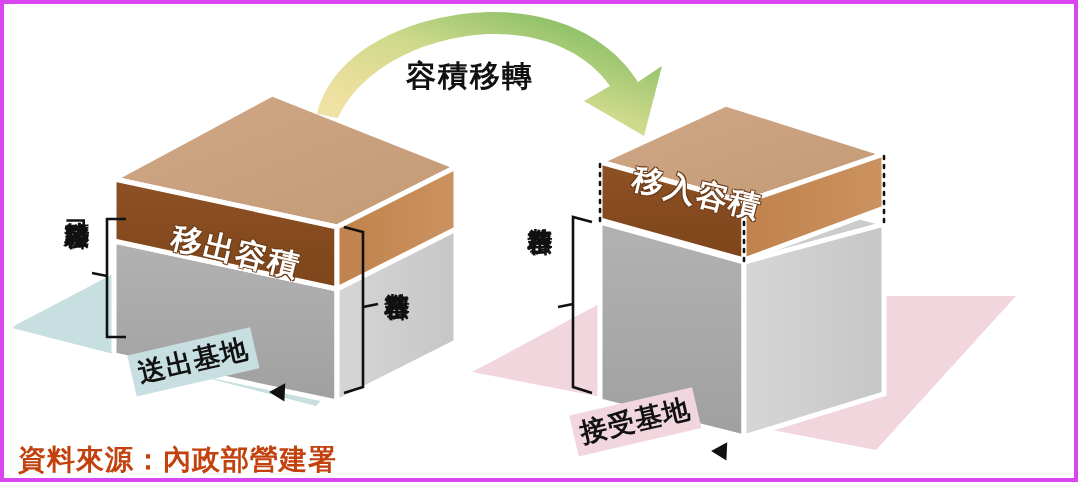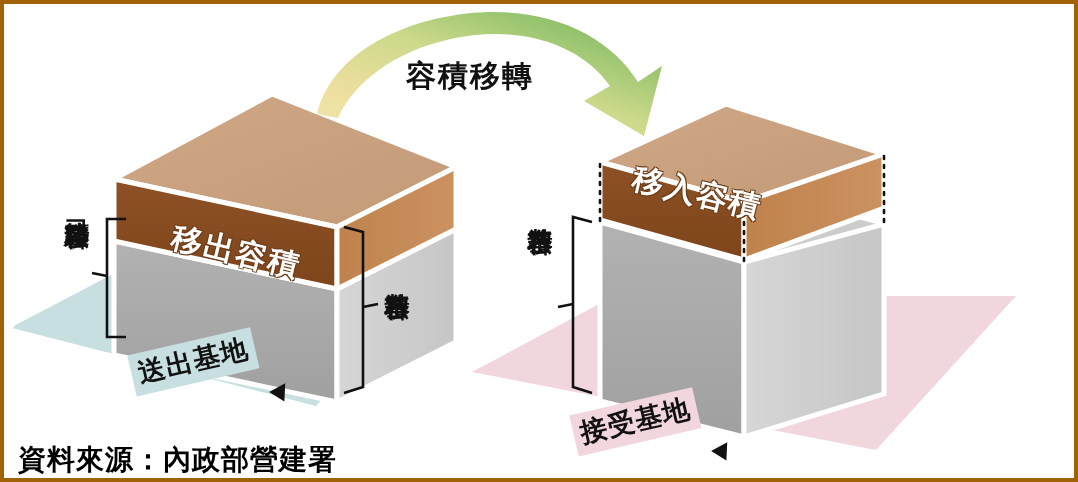--- a/index.html
+++ b/index.html
@@ -9,21 +9,21 @@
   }
   body {
     font-family: "DejaVu Sans", "Liberation Sans", sans-serif;
   }
   #page {
     position: relative;
     width: 1078px;
     height: 482px;
     background: #ffffff;
     box-sizing: border-box;
-    border: 4px solid #a16207;
+    border: 4px solid #d946ef;
     overflow: hidden;
   }
   #stage {
     position: absolute;
     inset: 0;
   }
   #stage svg {
     position: absolute;
     top: 0;
     left: 0;
@@ -135,21 +135,21 @@
     border-right: 9px solid transparent;
     border-bottom: 16px solid #111111;
     transform: rotate(32deg);
   }
   #source-note {
     position: absolute;
     left: 14px;
     top: 437px;
     font-size: 28px;
     font-weight: 700;
-    color: #000000;
+    color: #c2410c;
     letter-spacing: 1px;
     white-space: nowrap;
   }
 </style>
 </head>
 <body>
 
 <div id="page">
   <div id="stage">
 

